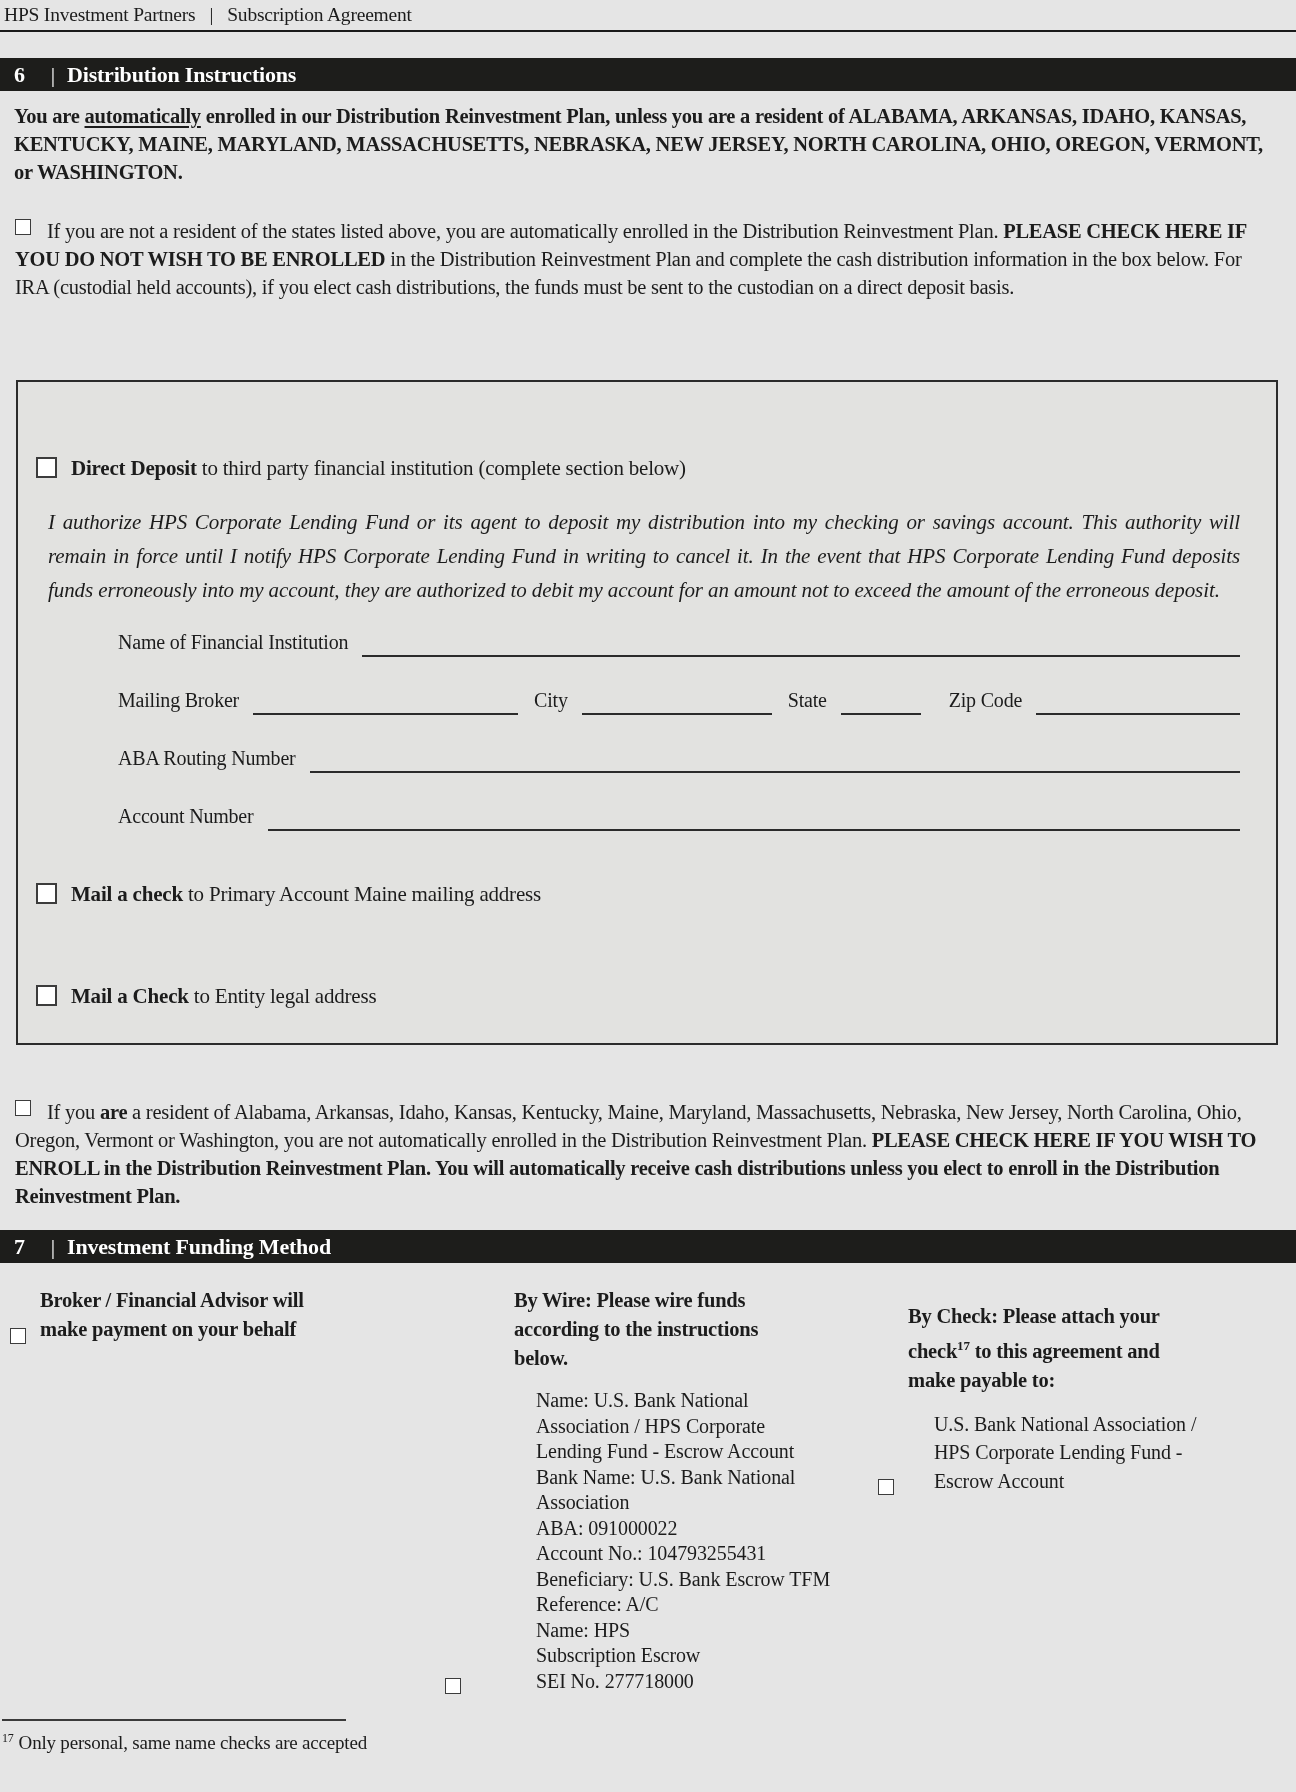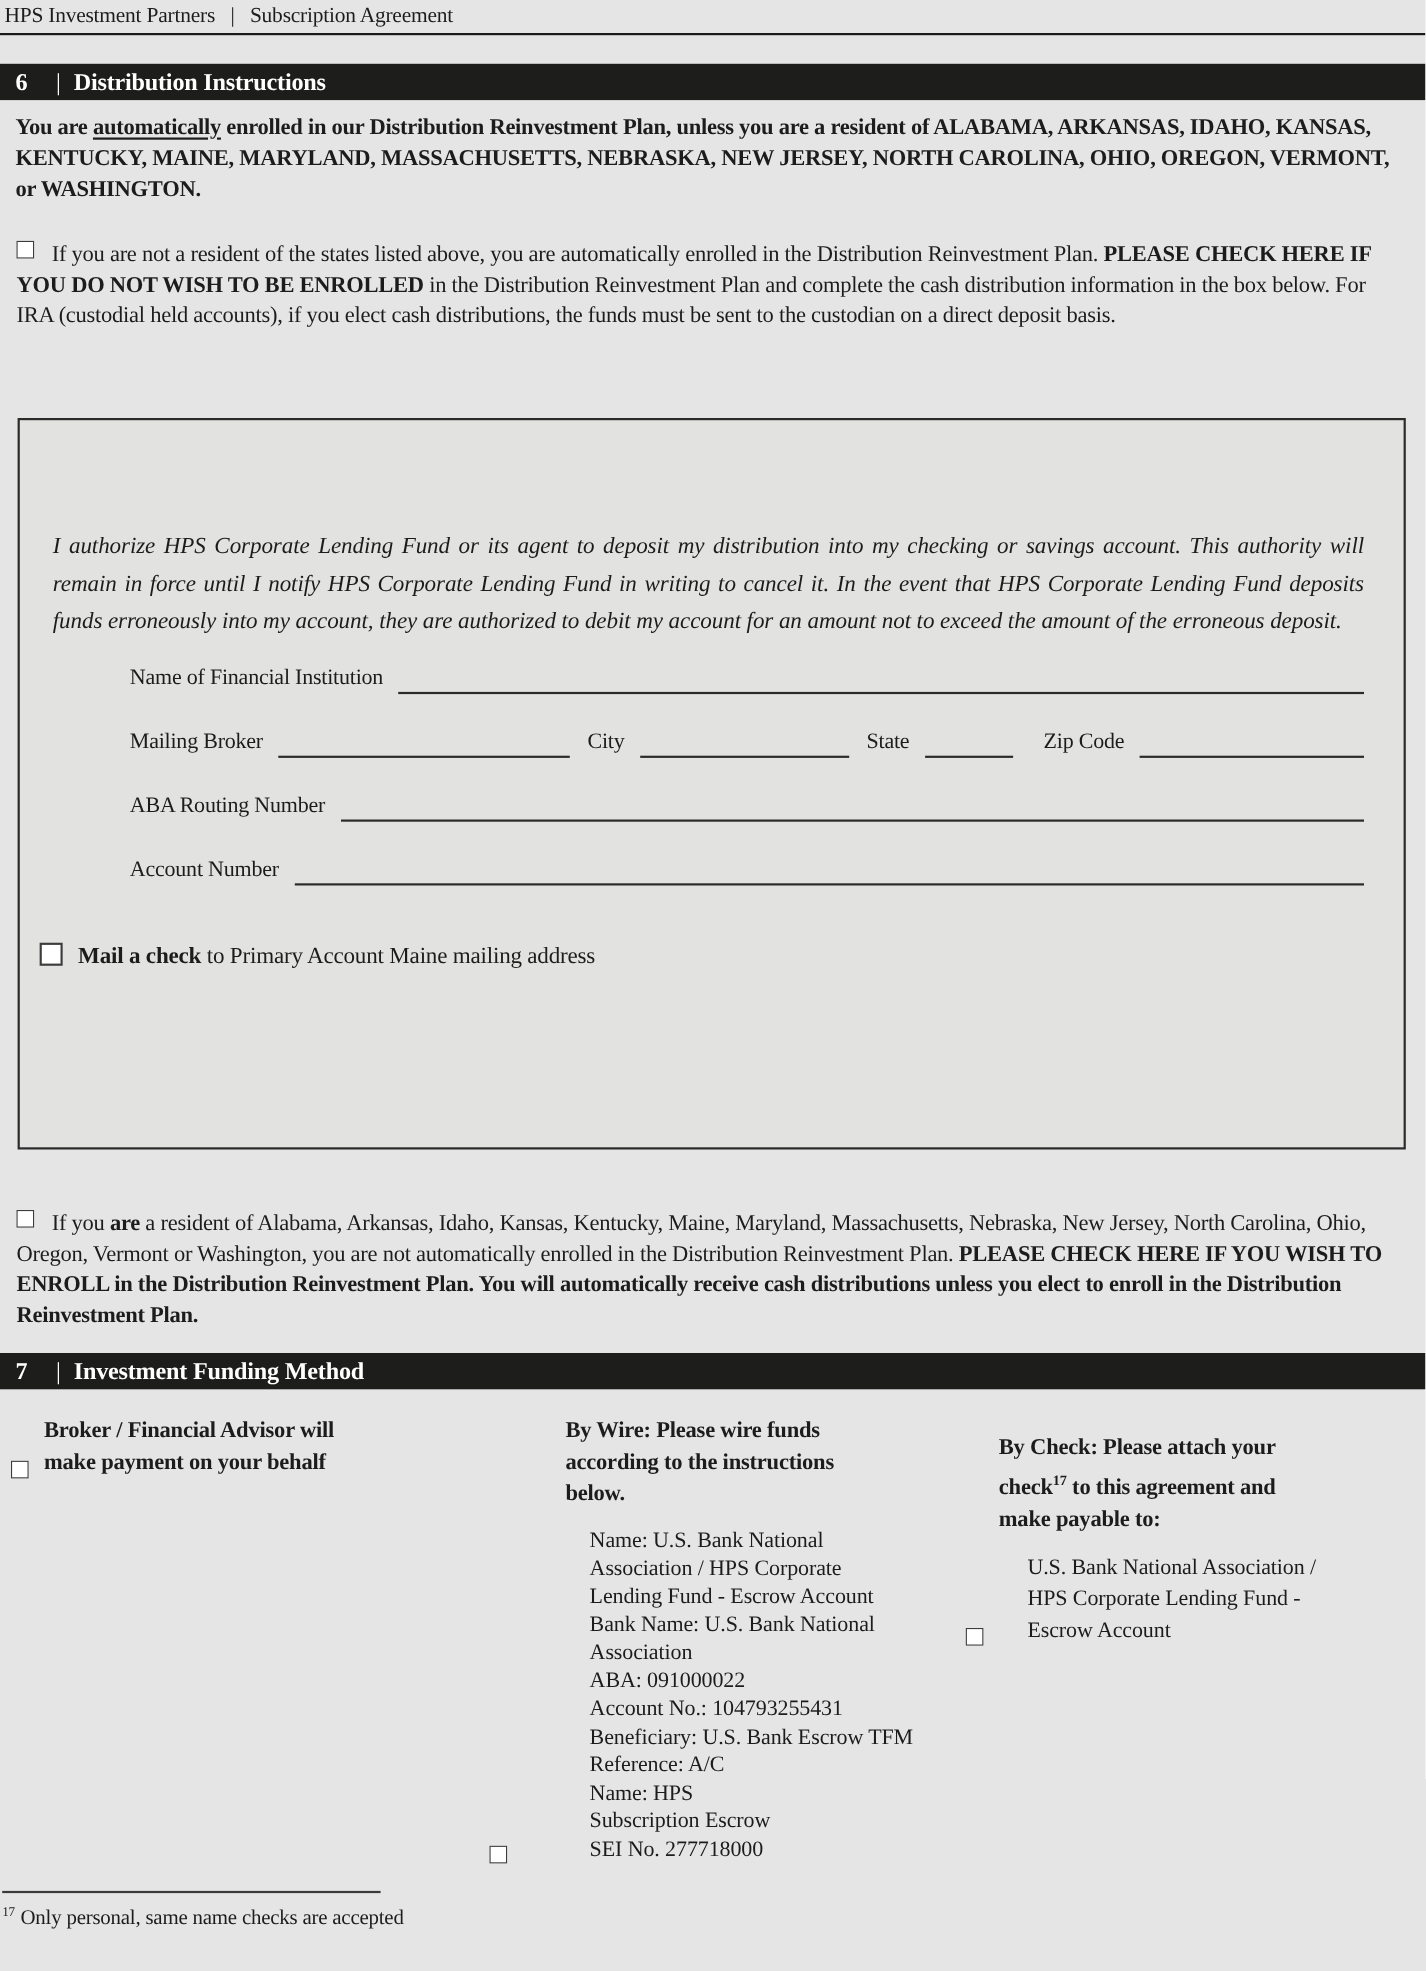--- a/index.html
+++ b/index.html
@@ -163,20 +163,24 @@
     <span>You are </span><span class="u">automatically</span><span> enrolled in our Distribution Reinvestment Plan, unless you are a resident of ALABAMA, ARKANSAS, IDAHO, KANSAS, KENTUCKY, MAINE, MARYLAND, MASSACHUSETTS, NEBRASKA, NEW JERSEY, NORTH CAROLINA, OHIO, OREGON, VERMONT, or WASHINGTON.</span>
   </div>
 
   <div class="para" id="optout">
     <span class="cb float"></span>
     <span>If you are not a resident of the states listed above, you are automatically enrolled in the Distribution Reinvestment Plan. </span><span class="b">PLEASE CHECK HERE IF YOU DO NOT WISH TO BE ENROLLED</span><span> in the Distribution Reinvestment Plan and complete the cash distribution information in the box below. For IRA (custodial held accounts), if you elect cash distributions, the funds must be sent to the custodian on a direct deposit basis.</span>
   </div>
 
   <div class="gray-box">
 
+    <div class="cb-row">
+      <span class="cb big"></span>
+      <span><span class="b">Direct Deposit</span><span> to third party financial institution (complete section below)</span></span>
+    </div>
 
     <div class="auth-text">I authorize HPS Corporate Lending Fund or its agent to deposit my distribution into my checking or savings account. This authority will remain in force until I notify HPS Corporate Lending Fund in writing to cancel it. In the event that HPS Corporate Lending Fund deposits funds erroneously into my account, they are authorized to debit my account for an amount not to exceed the amount of the erroneous deposit.</div>
 
     <div class="fields">
       <div class="field-row">
         <span class="lbl">Name of Financial Institution</span>
         <span class="wline grow"></span>
       </div>
       <div class="field-row">
         <span class="lbl">Mailing Broker</span>
@@ -196,20 +200,24 @@
         <span class="lbl">Account Number</span>
         <span class="wline grow"></span>
       </div>
     </div>
 
     <div class="cb-row" id="mail-primary">
       <span class="cb big"></span>
       <span><span class="b">Mail a check</span><span> to Primary Account Maine mailing address</span></span>
     </div>
 
+    <div class="cb-row" id="mail-entity">
+      <span class="cb big"></span>
+      <span><span class="b">Mail a Check</span><span> to Entity legal address</span></span>
+    </div>
 
   </div>
 
   <div class="para" id="optin">
     <span class="cb float"></span>
     <span>If you </span><span class="b">are</span><span> a resident of Alabama, Arkansas, Idaho, Kansas, Kentucky, Maine, Maryland, Massachusetts, Nebraska, New Jersey, North Carolina, Ohio, Oregon, Vermont or Washington, you are not automatically enrolled in the Distribution Reinvestment Plan. </span><span class="b">PLEASE CHECK HERE IF YOU WISH TO ENROLL in the Distribution Reinvestment Plan. You will automatically receive cash distributions unless you elect to enroll in the Distribution Reinvestment Plan.</span>
   </div>
 
   <div class="section-bar" id="bar7">
     <span class="num">7</span>

